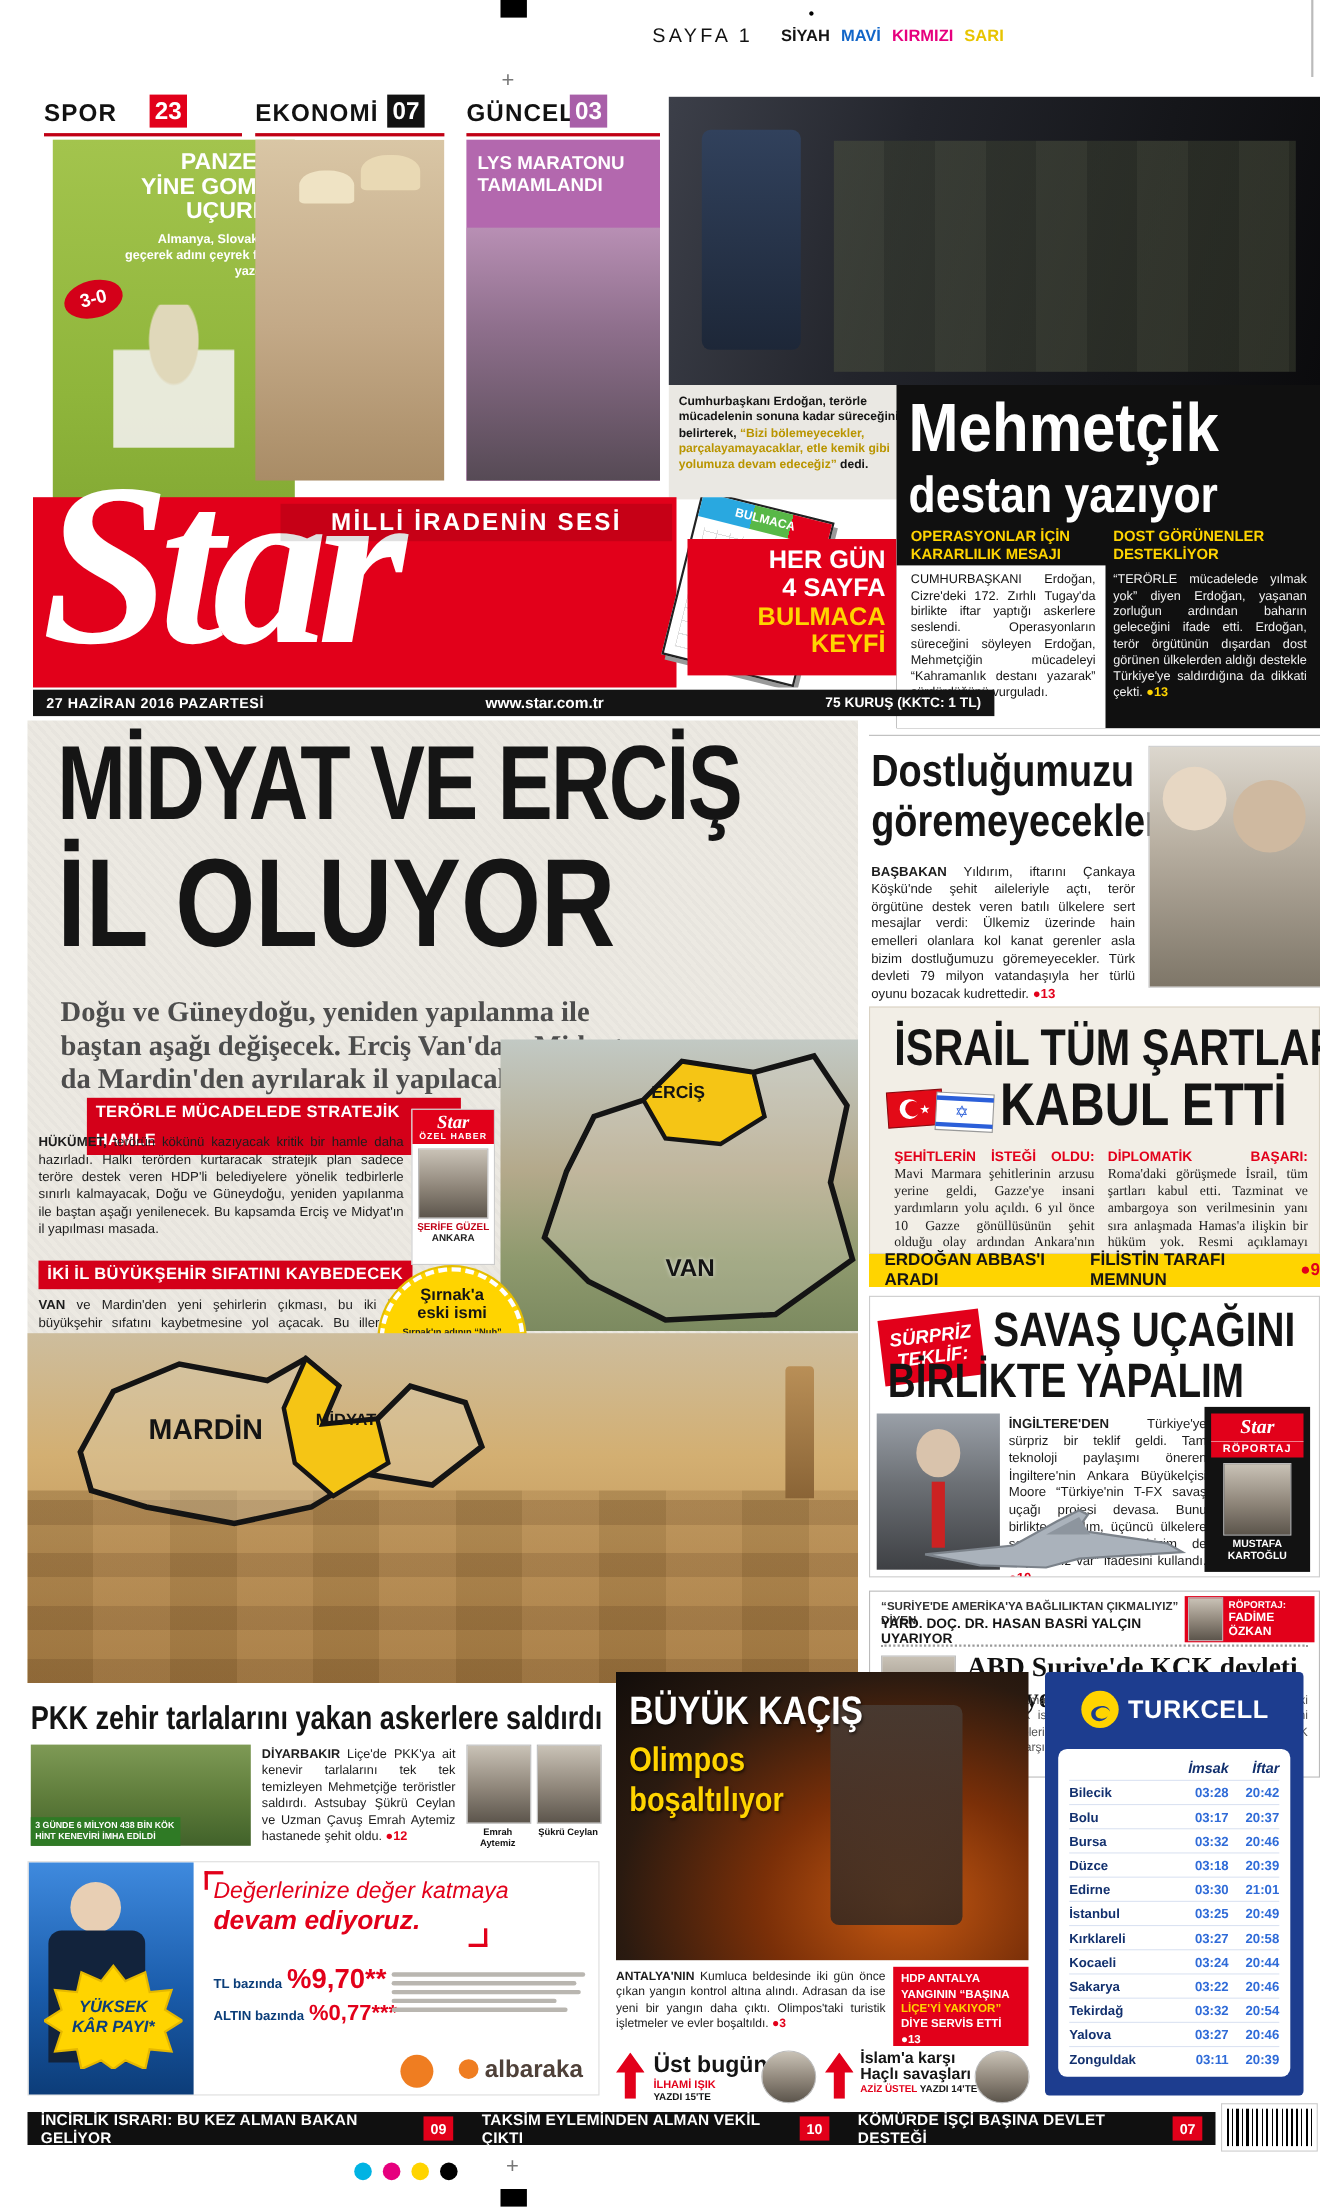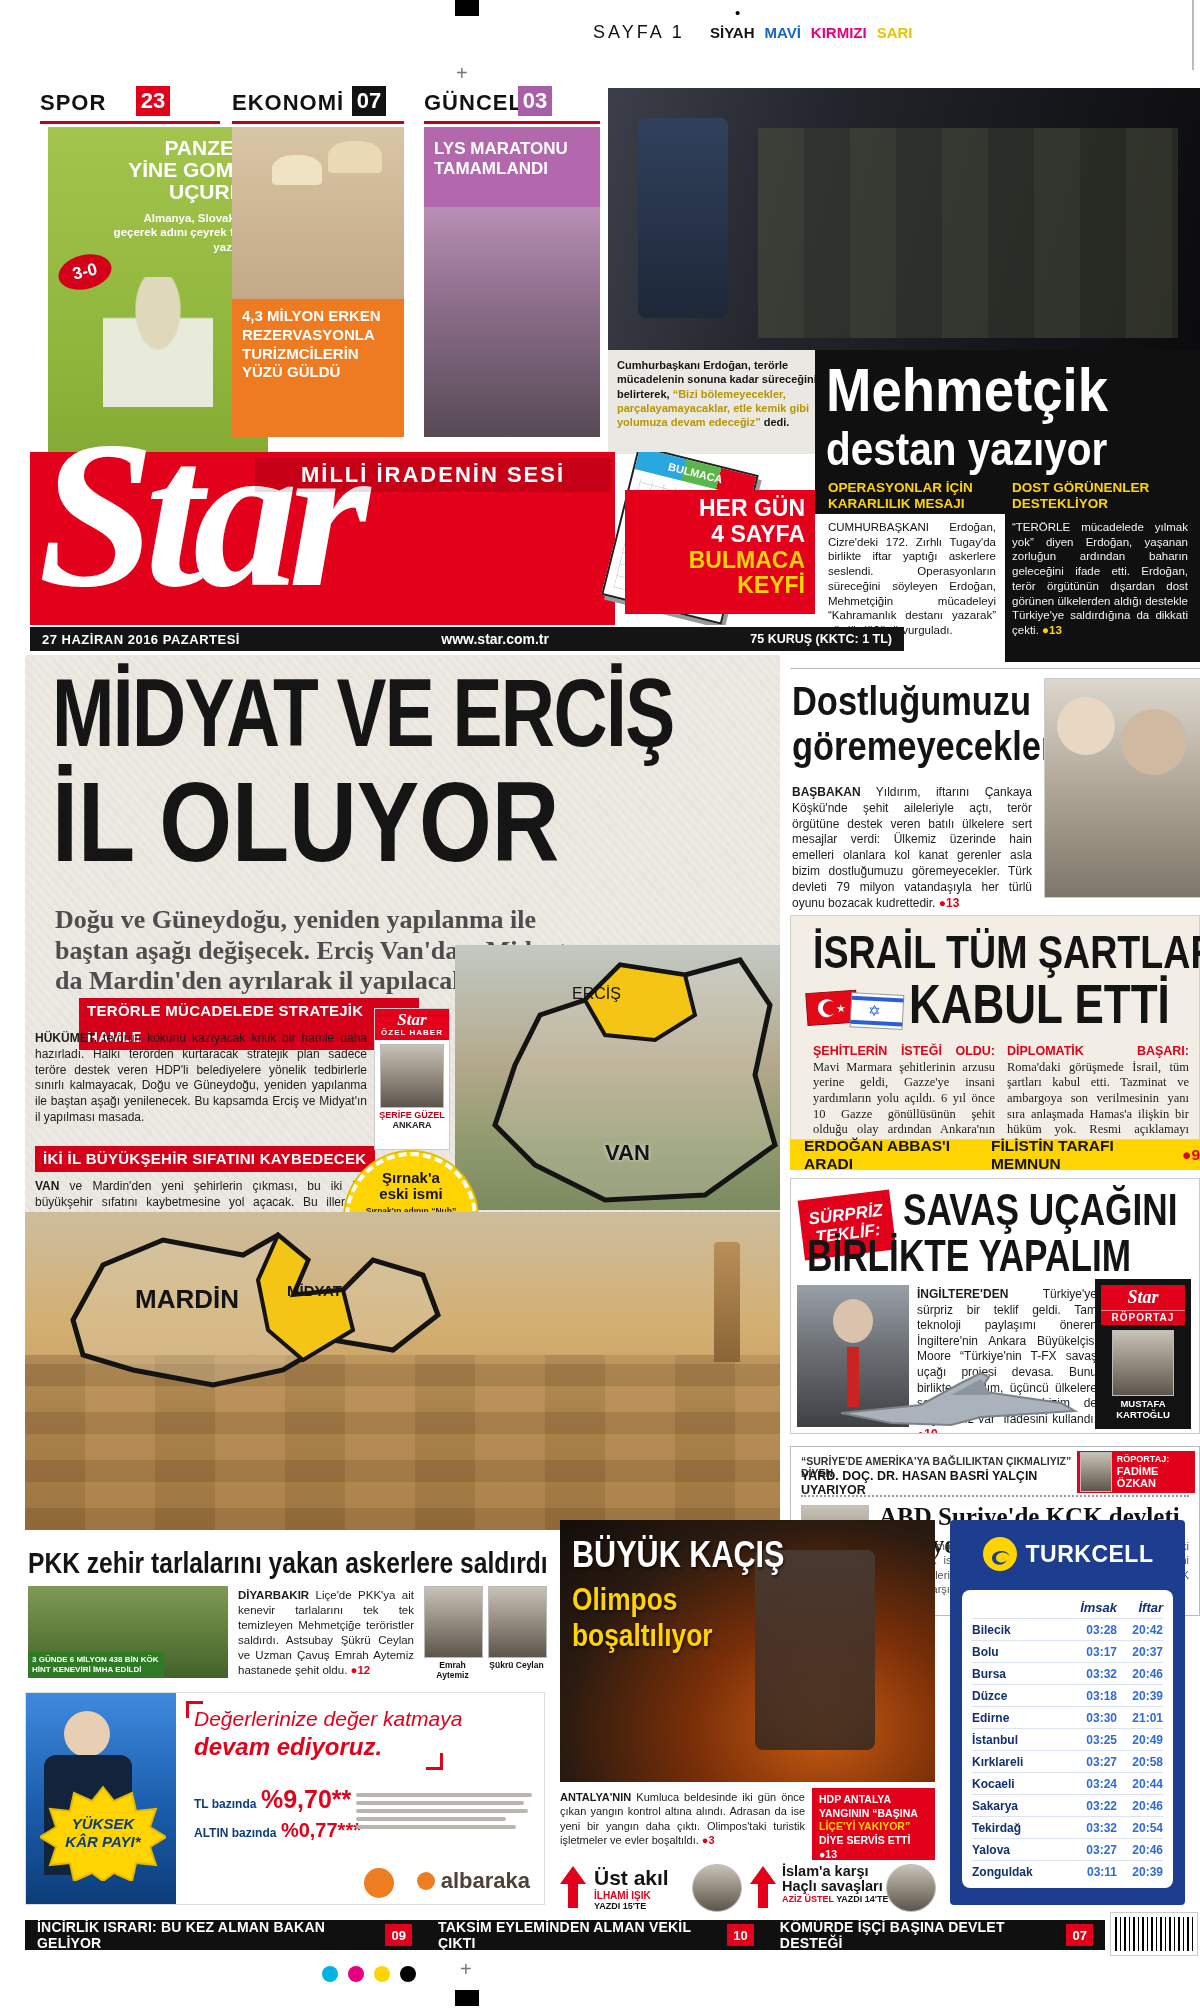--- a/index.html
+++ b/index.html
@@ -66,26 +66,20 @@
     <div style="position:absolute;left:0;right:0;bottom:10px;text-align:center;color:#fff;font-weight:700;font-size:16px;">Belçika 4-0 Macaristan</div>
   </div>
 
   <div class="abs seclabel" style="left:232px;top:90px;">EKONOMİ</div>
   <div class="abs badge" style="left:352px;top:86px;width:34px;height:30px;background:#121212;">07</div>
   <div class="abs secline" style="left:232px;top:121px;width:172px;"></div>
   <div class="abs" style="left:232px;top:127px;width:172px;height:310px;overflow:hidden;">
     <div style="position:absolute;inset:0;background:linear-gradient(180deg,#d9c6a5 0%,#c3a987 55%,#a98c66 100%);"></div>
     <div style="position:absolute;left:40px;top:28px;width:50px;height:30px;background:#efe3c4;border-radius:45% 45% 10% 10%;"></div>
     <div style="position:absolute;left:96px;top:14px;width:54px;height:32px;background:#e9d9b4;border-radius:45% 45% 10% 10%;"></div>
-    <div style="position:absolute;left:0;right:0;bottom:0;height:122px;background:#ee7b21;padding:8px 10px;color:#fff;font-weight:800;font-size:15px;line-height:1.25;">
-      <div>4,3 MİLYON ERKEN</div>
-      <div>REZERVASYONLA</div>
-      <div>TURİZMCİLERİN</div>
-      <div>YÜZÜ GÜLDÜ</div>
-    </div>
   </div>
 
   <div class="abs seclabel" style="left:424px;top:90px;">GÜNCEL</div>
   <div class="abs badge" style="left:518px;top:86px;width:34px;height:30px;background:#a85fa8;">03</div>
   <div class="abs secline" style="left:424px;top:121px;width:176px;"></div>
   <div class="abs" style="left:424px;top:127px;width:176px;height:310px;background:#b368ae;overflow:hidden;">
     <div style="position:absolute;left:10px;top:12px;color:#fff;font-weight:800;font-size:17px;line-height:1.15;">
       <div>LYS MARATONU</div>
       <div>TAMAMLANDI</div>
     </div>
@@ -158,21 +152,21 @@
     <div class="portrait" style="width:62px;height:62px;margin:4px auto 2px;"></div>
     <div style="font-size:9px;font-weight:700;color:#c00014;">ŞERİFE GÜZEL</div>
     <div style="font-size:9px;font-weight:700;color:#222;">ANKARA</div>
   </div>
 
   <div class="abs" style="left:455px;top:945px;width:325px;height:265px;background:linear-gradient(180deg,#c2c9c4 0%,#b4a98b 45%,#8f9a6e 75%,#7c8a60 100%);overflow:hidden;">
     <svg width="325" height="265" viewBox="0 0 325 265">
       <path d="M60,120 L85,70 L130,55 L165,20 L230,30 L285,15 L315,60 L300,130 L320,200 L250,250 L150,255 L80,220 L40,180 Z" fill="rgba(230,225,210,.25)" stroke="#141414" stroke-width="5"></path>
       <path d="M130,55 L165,20 L230,30 L240,70 L200,95 L150,90 Z" fill="#f5c515" stroke="#141414" stroke-width="4"></path>
     </svg>
-    <div style="position:absolute;left:117px;top:40px;font-weight:400;font-size:16px;color:#141414;">ERCİŞ</div>
+    <div style="position:absolute;left:137px;top:40px;font-weight:700;font-size:16px;color:#141414;">ERCİŞ</div>
     <div style="position:absolute;left:150px;top:195px;font-weight:800;font-size:22px;color:#141414;text-shadow:0 0 4px rgba(255,255,255,.7);">VAN</div>
   </div>
 
   <div class="abs" style="left:345px;top:1152px;width:132px;height:132px;border-radius:50%;background:#ffd400;border:4px dashed #fff;box-shadow:0 0 0 2px #e5be00;text-align:center;padding:14px 10px;box-sizing:border-box;">
     <div style="font-weight:800;font-size:15px;line-height:1.05;color:#141414;">
       <div>Şırnak'a</div>
       <div>eski ismi</div>
     </div>
     <div style="margin-top:4px;font-size:8.5px;font-weight:700;color:#222;line-height:1.2;">Şırnak'ın adının “Nuh” olarak değiştirilmesi de gündeme alındı</div>
   </div>
@@ -343,21 +337,21 @@
     <span class="w">HDP ANTALYA</span>
     <span class="w">YANGININ “BAŞINA</span>
     <span style="color:#ffd400;">LİÇE'Yİ YAKIYOR”</span>
     <span class="w">DİYE SERVİS ETTİ </span><span class="w">●13</span>
   </div>
 
   <svg class="abs" style="left:560px;top:1866px;" width="26" height="42" viewBox="0 0 26 42">
     <path d="M13,0 L26,18 L18,18 L18,42 L8,42 L8,18 L0,18 Z" fill="#e2001a"></path>
   </svg>
   <div class="abs" style="left:594px;top:1866px;">
-    <div class="xb" style="font-size:21px;color:#141414;">Üst akıl</div>
+    <div class="xb" style="font-size:21px;color:#141414;">Üst bugün</div>
     <div style="font-size:10px;font-weight:700;color:#e2001a;">İLHAMİ IŞIK</div>
     <div style="font-size:9px;font-weight:700;color:#141414;">YAZDI 15'TE</div>
   </div>
   <div class="abs portrait" style="left:692px;top:1864px;width:48px;height:46px;border-radius:50%;"></div>
   <svg class="abs" style="left:750px;top:1866px;" width="26" height="42" viewBox="0 0 26 42">
     <path d="M13,0 L26,18 L18,18 L18,42 L8,42 L8,18 L0,18 Z" fill="#e2001a"></path>
   </svg>
   <div class="abs" style="left:782px;top:1864px;">
     <div class="xb" style="font-size:14.5px;color:#141414;line-height:1.05;">İslam'a karşı</div>
     <div class="xb" style="font-size:14.5px;color:#141414;line-height:1.05;">Haçlı savaşları</div>

